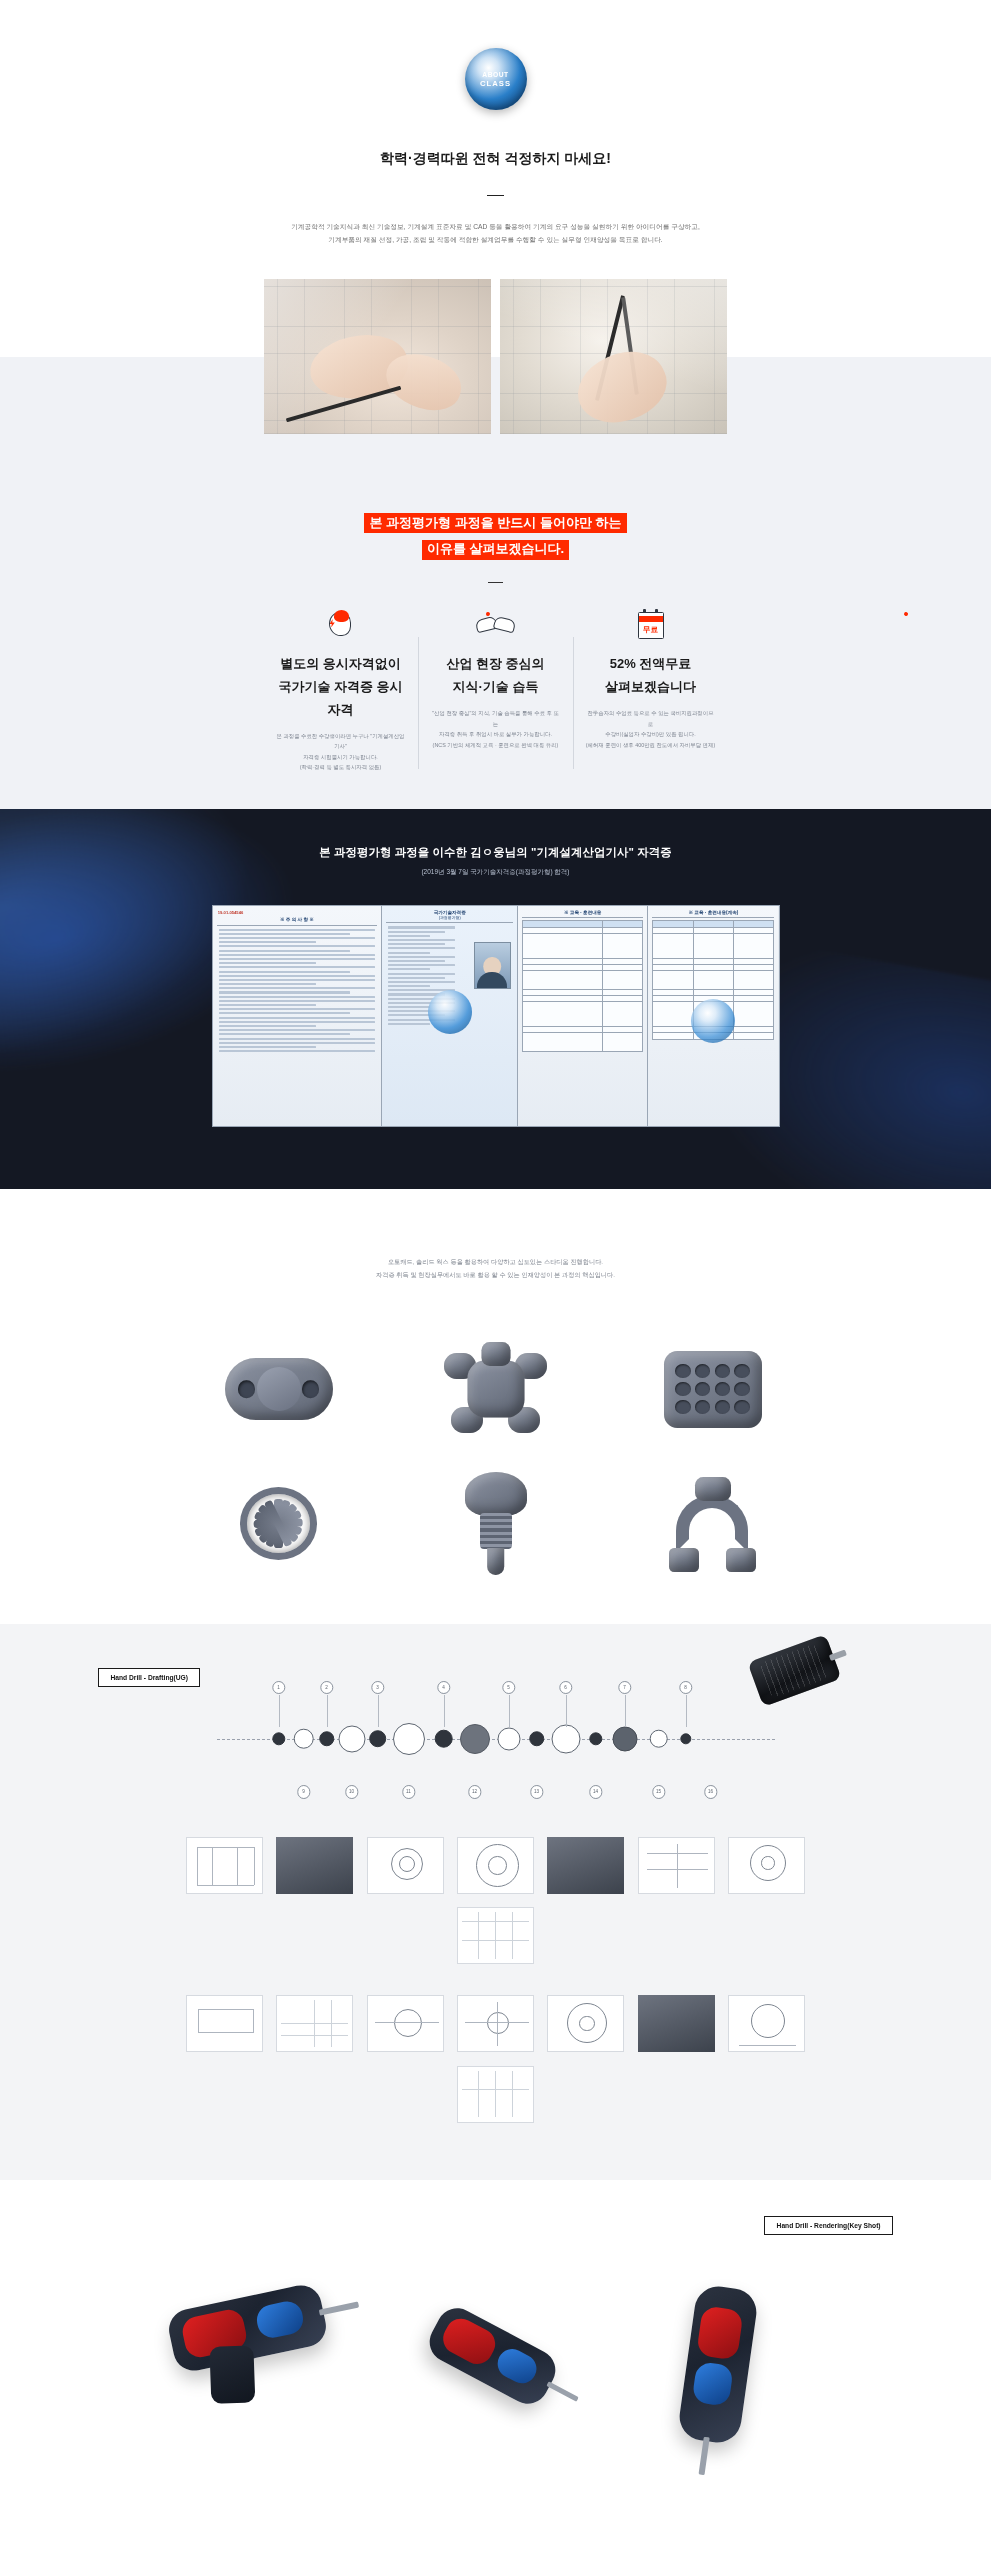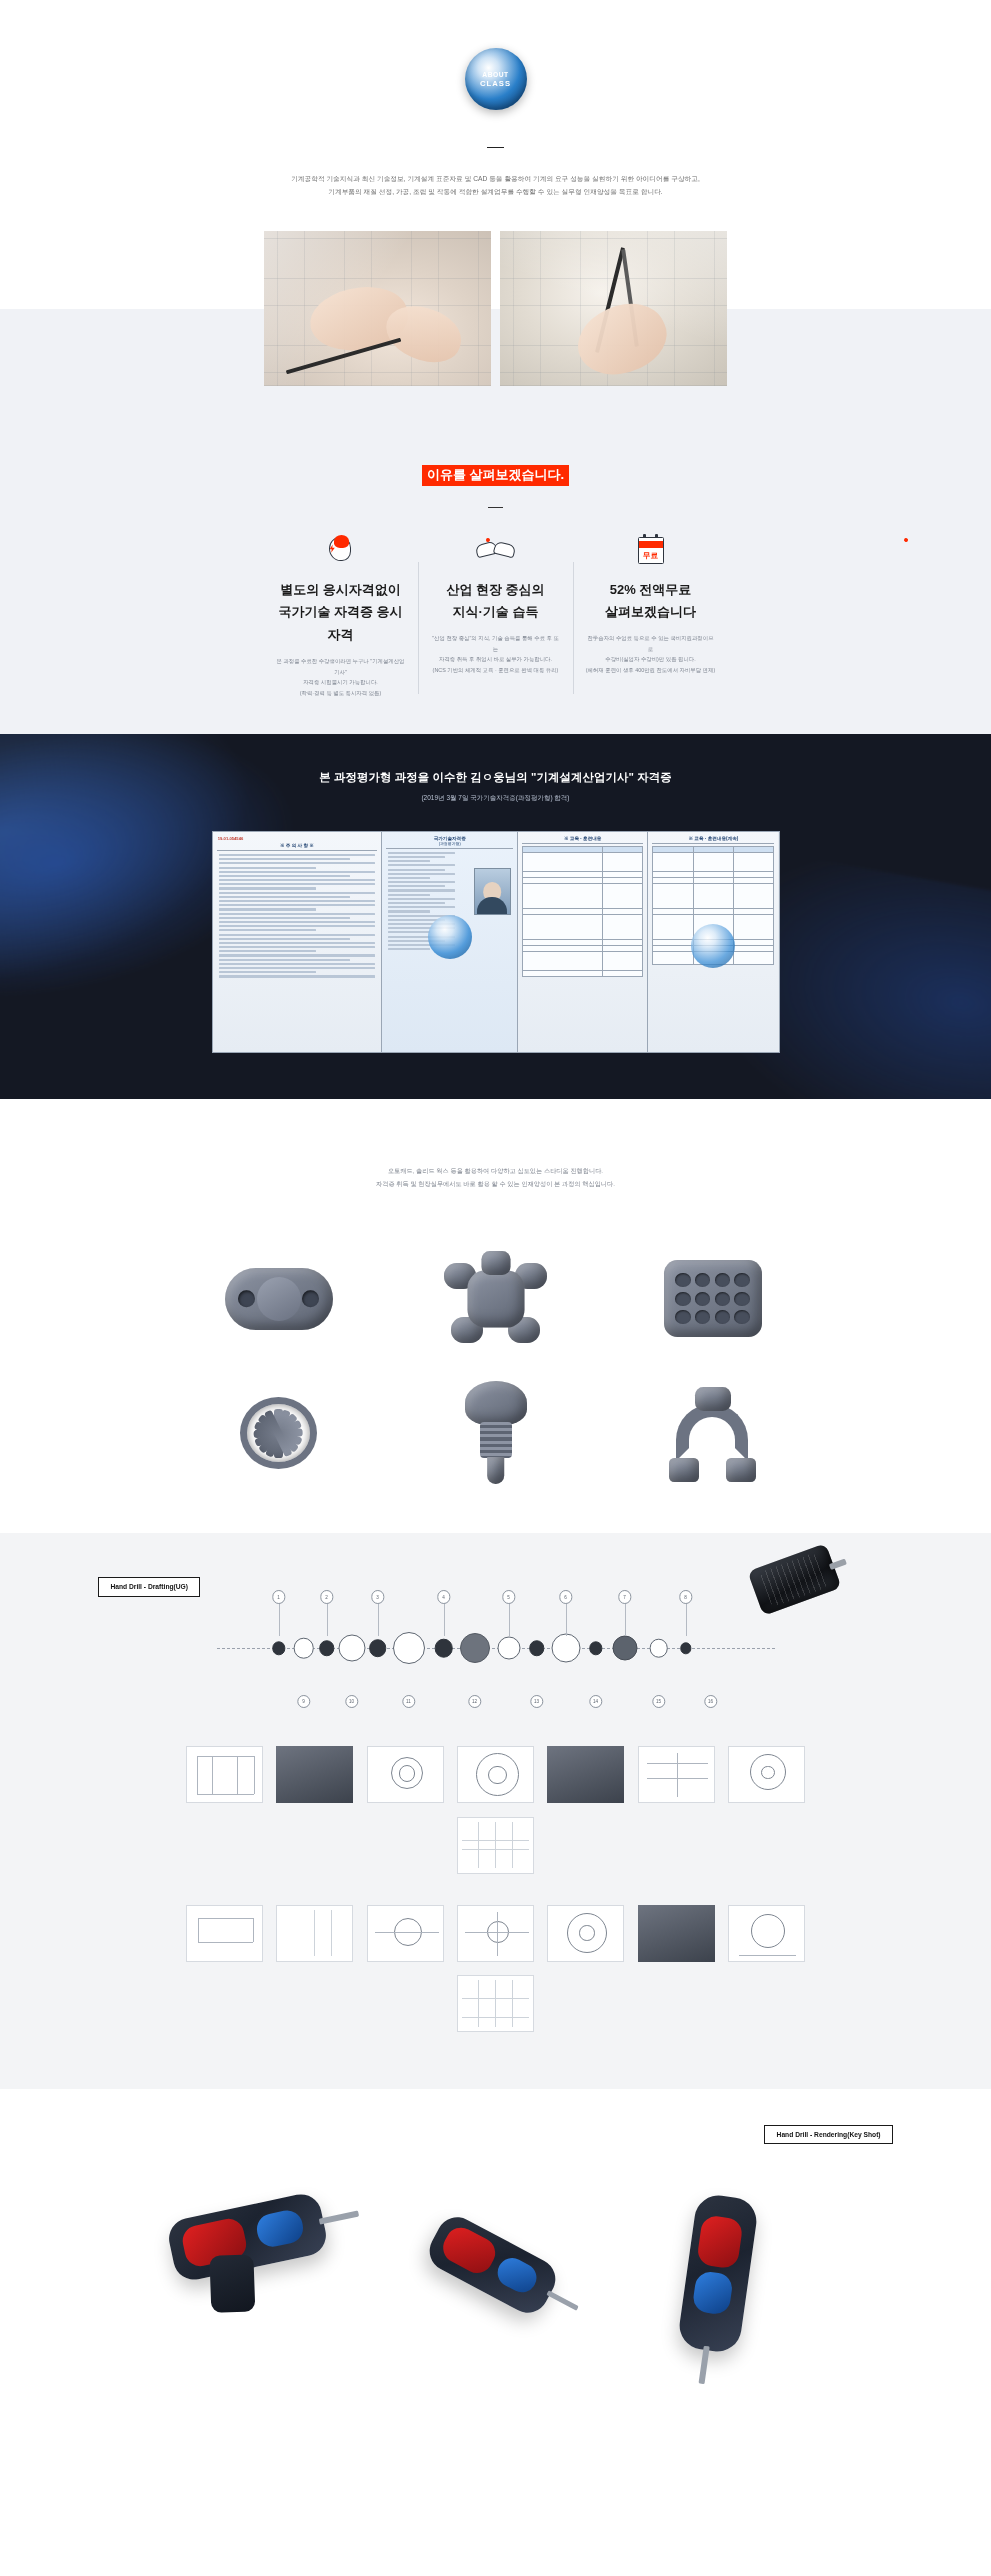--- a/index.html
+++ b/index.html
@@ -162,21 +162,21 @@
   .icon-cal .pin.a { left: 5.7px; } .icon-cal .pin.b { right: 5.7px; }
   .icon-cal .txt {
     position: absolute; left: 0; right: 0; top: 12.4px; text-align: center;
     font-size: 7.7px; font-weight: bold; color: #ff2a00;
   }
 
   
   .sec-cert {
     background: #141823;
     position: relative;
-    padding: 36px 0 46px 0;
+    padding: 36px 0 62px 0;
     text-align: center;
     overflow: hidden;
   }
   .swoosh {
     position: absolute; left: -62px; top: -31px; width: 392px; height: 289px;
     background:
       radial-gradient(ellipse at 30% 50%, rgba(40,90,190,.55) 0%, rgba(20,40,100,0) 62%),
       radial-gradient(ellipse at 18% 35%, rgba(80,140,235,.40) 0%, rgba(20,40,100,0) 55%);
     filter: blur(1px);
     transform: rotate(-12deg);
@@ -406,20 +406,21 @@
 
 <div class="page">
 
   <section class="sec-intro">
     <div class="logo-badge">
       <span class="l1">ABOUT</span>
       <span class="l2">CLASS</span>
     </div>
 
     <h1 class="intro-head">
+      <div>학력·경력따윈 전혀 걱정하지 마세요!</div>
     </h1>
 
     <div class="divider-dash"></div>
 
     <div class="intro-body">
       <div>기계공학적 기술지식과 최신 기술정보, 기계설계 표준자료 및 CAD 등을 활용하여 기계의 요구 성능을 실현하기 위한 아이디어를 구상하고,</div>
       <div>기계부품의 재질 선정, 가공, 조립 및 작동에 적합한 설계업무를 수행할 수 있는 실무형 인재양성을 목표로 합니다.</div>
     </div>
 
     <div class="intro-photos">
@@ -433,20 +434,21 @@
         <div class="lines"></div>
         <div class="tool t1"></div>
         <div class="tool t2"></div>
         <div class="hand h1"></div>
       </div>
     </div>
   </section>
 
   <section class="sec-reasons">
     <h2 class="reasons-head">
+      <div><span class="hl">본 과정평가형 과정을 반드시 들어야만 하는</span></div>
       <div style="margin-top:4.1px"><span class="hl">이유를 살펴보겠습니다.</span></div>
     </h2>
     <div class="reasons-dash"></div>
 
     <div class="cards">
 
       <div class="card">
         <div class="ico">
           <div class="icon-head">
             <div class="skull"></div>

